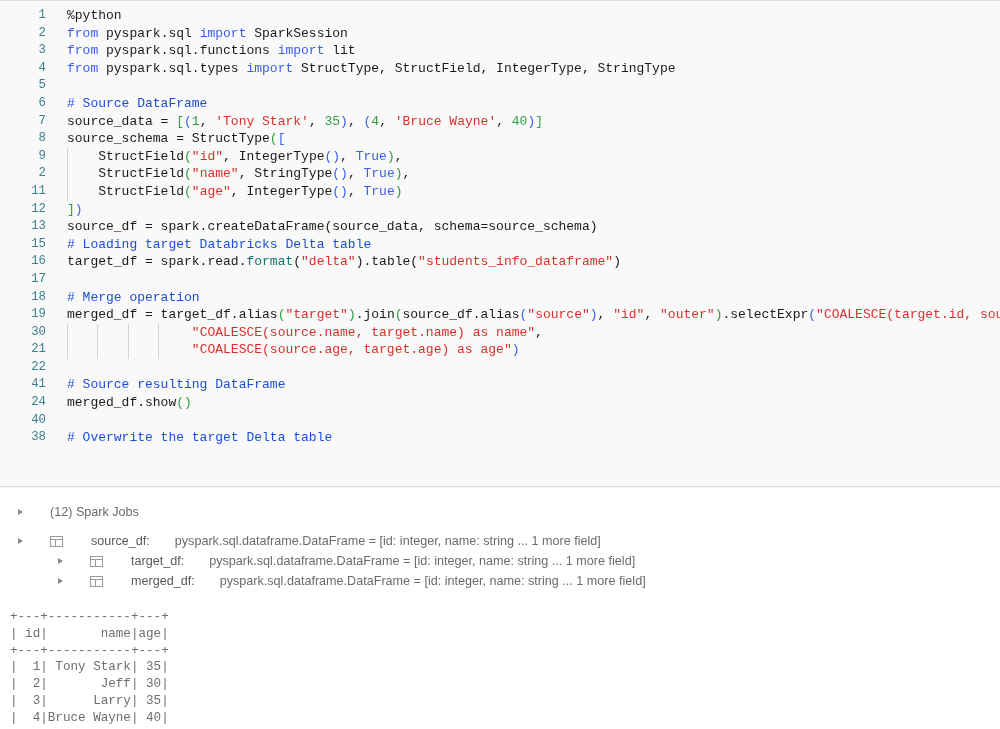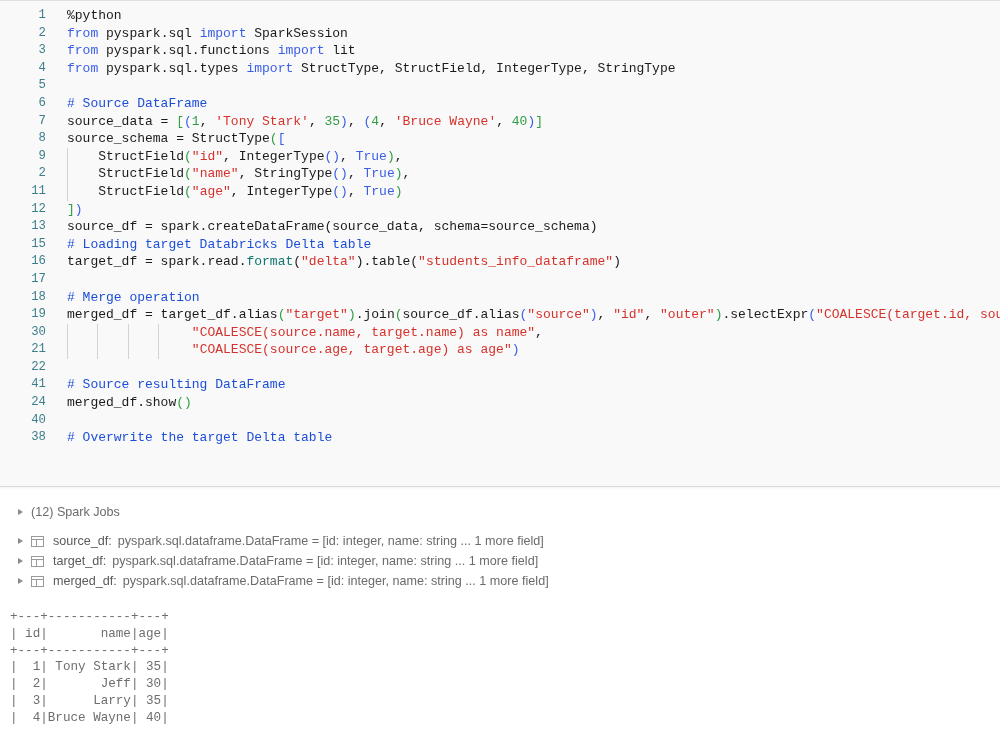--- a/index.html
+++ b/index.html
@@ -84,24 +84,25 @@
   .output {
     padding: 12px 0 0 0;
     background: #ffffff;
   }
   .out-row {
     display: flex;
     align-items: center;
     height: 20px;
     padding-left: 18px;
     margin-bottom: 0px;
+    gap: 19px;
   }
   .spark-jobs-row { height: 20px; margin-top: 3px; margin-bottom: 9px; }
   .df-row { height: 20px; margin-bottom: 0px; align-items: center; }
-  .df-row + .df-row { margin-top: 0px; }
+  .df-row + .df-row { margin-top: 0px; margin-left: 40px; }
   .tri {
     width: 0; height: 0;
     border-left: 5px solid #8a8a8a;
     border-top: 3.5px solid transparent;
     border-bottom: 3.5px solid transparent;
     margin-right: 8px;
     flex: none;
   }
   .grid-icon {
     width: 13px; height: 11px;

